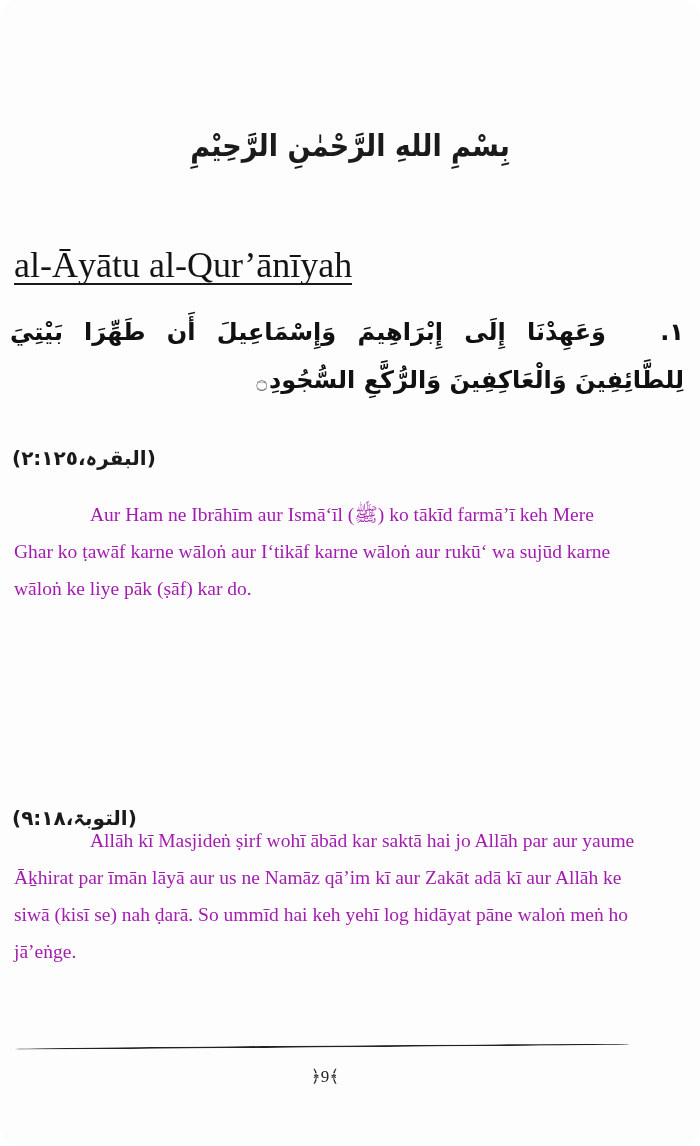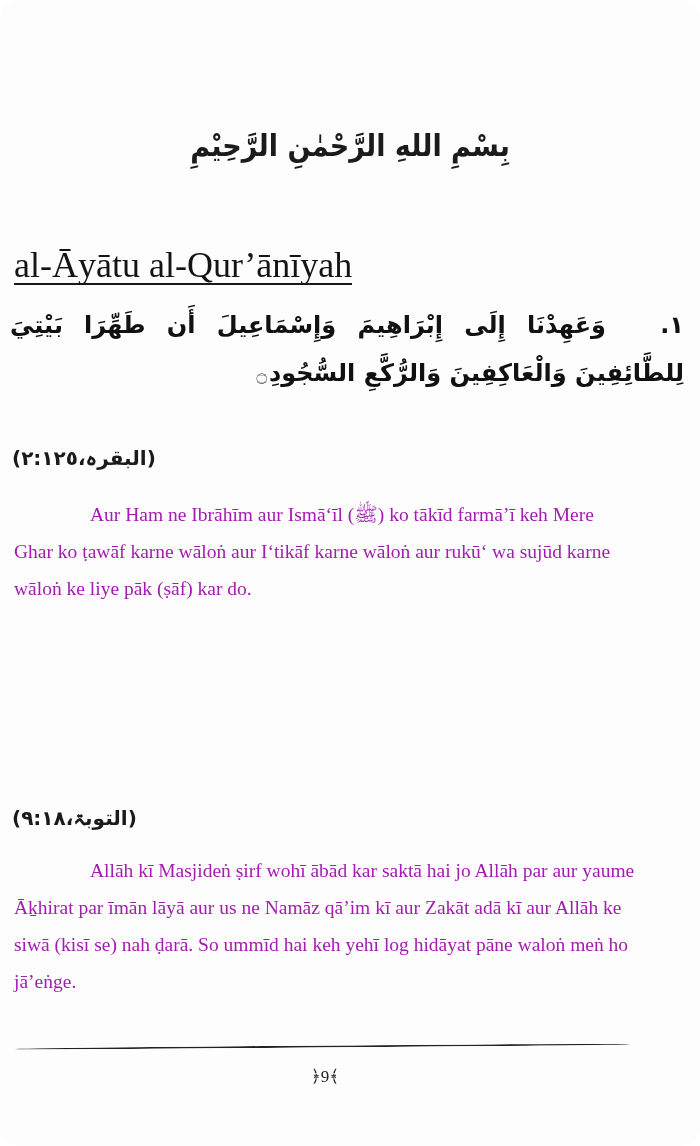--- a/index.html
+++ b/index.html
@@ -115,30 +115,30 @@
   </style>
 </head>
 <body>
 
 <div class="page">
 
   <div class="bismillah">بِسْمِ اللهِ الرَّحْمٰنِ الرَّحِيْمِ</div>
 
   <div class="section-title">al-Āyātu al-Qur’ānīyah</div>
 
-  <div class="ayah" style="top:301px;">
+  <div class="ayah" style="top:308px;">
     <span class="num">١.</span><span>وَعَهِدْنَا إِلَى إِبْرَاهِيمَ وَإِسْمَاعِيلَ أَن طَهِّرَا بَيْتِيَ لِلطَّائِفِينَ وَالْعَاكِفِينَ وَالرُّكَّعِ السُّجُودِ</span><span class="end-mark">۝</span>
   </div>
 
   <div class="ref" style="top:446px;">(البقرہ،٢:١٢٥)</div>
 
   <div class="translation" style="top:484px;">Aur Ham ne Ibrāhīm aur Ismā‘īl (ﷺ) ko tākīd farmā’ī keh Mere Ghar ko ṭawāf karne wāloṅ aur I‘tikāf karne wāloṅ aur rukū‘ wa sujūd karne wāloṅ ke liye pāk (ṣāf) kar do.</div>
 
 
   <div class="ref" style="top:806px;">(التوبۃ،٩:١٨)</div>
 
-  <div class="translation" style="top:840px;">Allāh kī Masjideṅ ṣirf wohī ābād kar saktā hai jo Allāh par aur yaume Āḵhirat par īmān lāyā aur us ne Namāz qā’im kī aur Zakāt adā kī aur Allāh ke siwā (kisī se) nah ḍarā. So ummīd hai keh yehī log hidāyat pāne waloṅ meṅ ho jā’eṅge.</div>
+  <div class="translation" style="top:810px;">Allāh kī Masjideṅ ṣirf wohī ābād kar saktā hai jo Allāh par aur yaume Āḵhirat par īmān lāyā aur us ne Namāz qā’im kī aur Zakāt adā kī aur Allāh ke siwā (kisī se) nah ḍarā. So ummīd hai keh yehī log hidāyat pāne waloṅ meṅ ho jā’eṅge.</div>
 
   <div class="footer-rule"></div>
 
   <div class="page-number">﴿9﴾</div>
 
 </div>
 
 </body></html>

